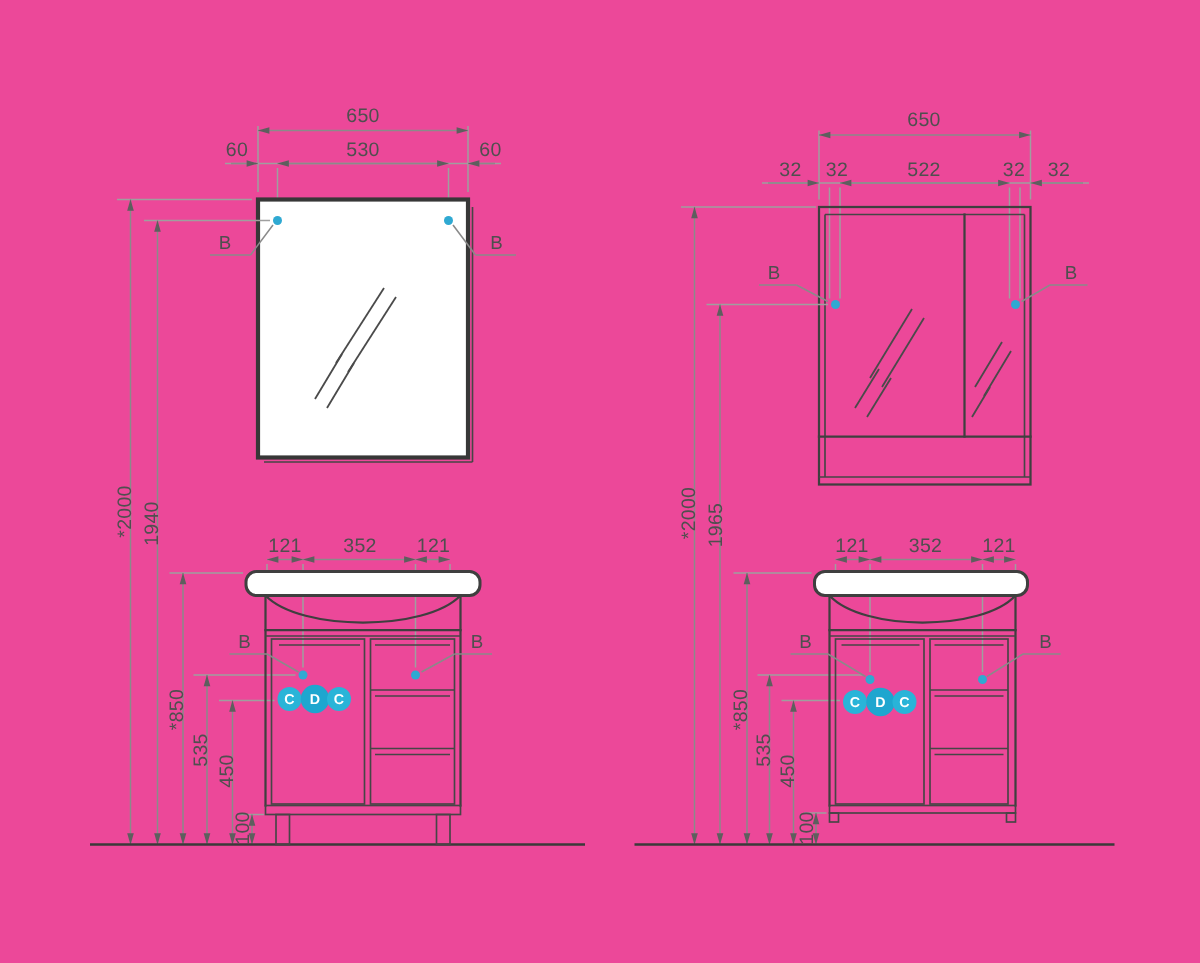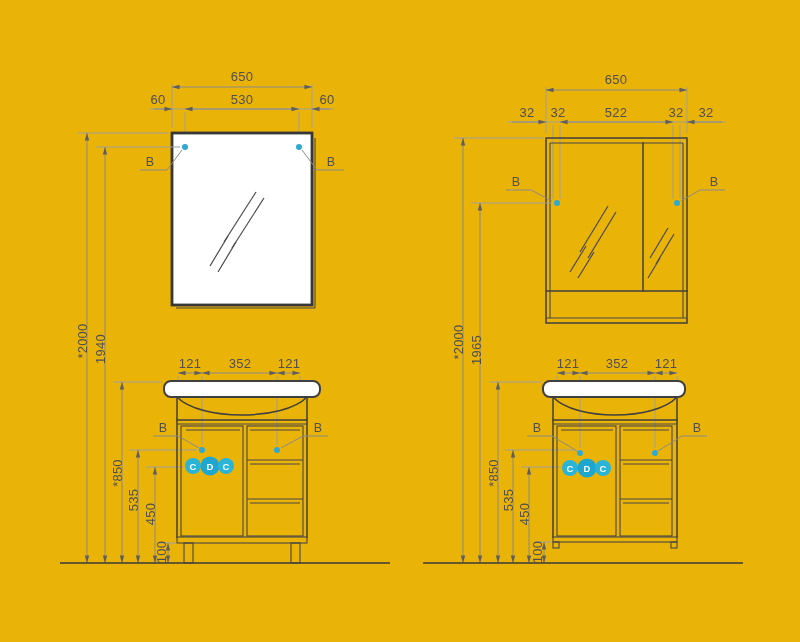--- a/index.html
+++ b/index.html
@@ -1,16 +1,16 @@
 <!DOCTYPE html>
 <html><head>
 <meta charset="utf-8">
 <style>
   html,body{margin:0;padding:0;background:#ffffff;}
-  .stage{position:relative;width:800px;height:642px;background:#eab308;overflow:hidden;
+  .stage{position:relative;width:800px;height:642px;background:#ec4899;overflow:hidden;
          font-family:"Liberation Sans",sans-serif;}
   svg text{font-family:"Liberation Sans",sans-serif;fill:#4f4f4f;}
   .f   {stroke:#3f3f3f;stroke-width:1.5;fill:none;stroke-linecap:square;}
   .fth {stroke:#373737;stroke-width:2.8;fill:#ffffff;}
   .fmed{stroke:#3f3f3f;stroke-width:2;fill:#ffffff;}
   .f1  {stroke:#464646;stroke-width:1.1;fill:none;}
   .glass{stroke:#4a4a4a;stroke-width:1.2;fill:none;}
   .dim {stroke:#9f9f9f;stroke-width:1;fill:none;}
   .dimd{stroke:#8a8a8a;stroke-width:1;fill:none;}
   .t13{font-size:13px;letter-spacing:.2px;}

